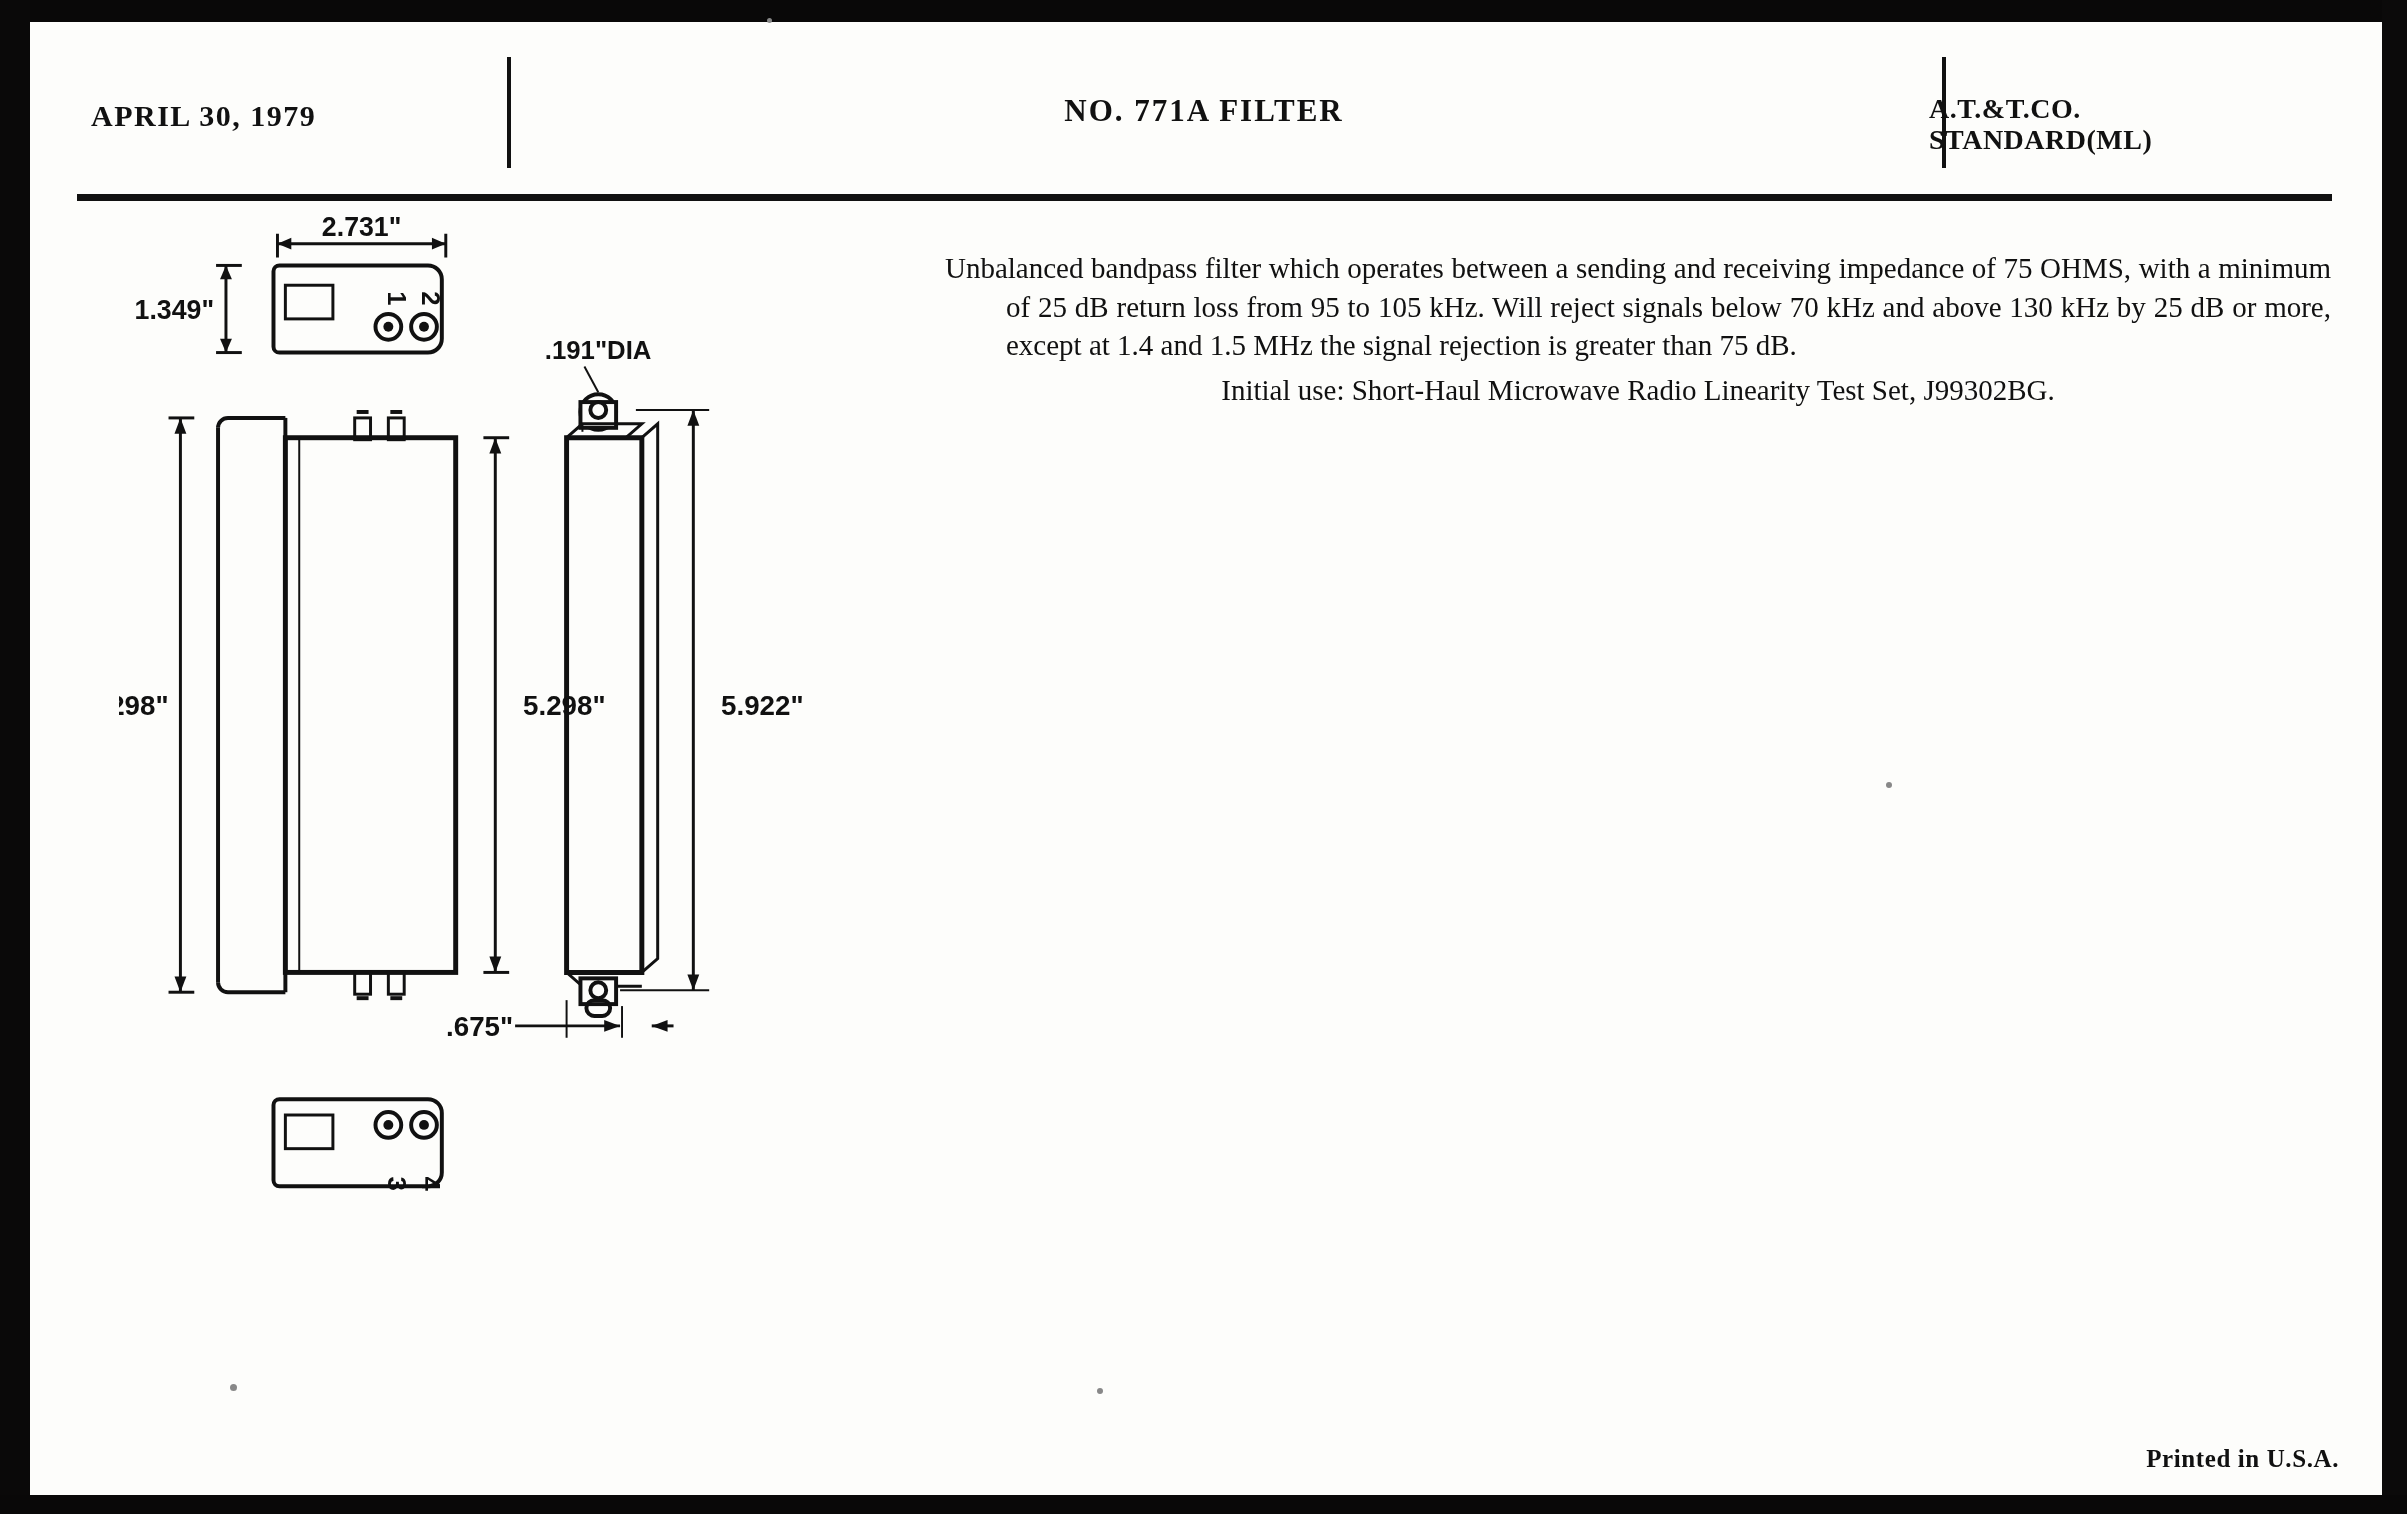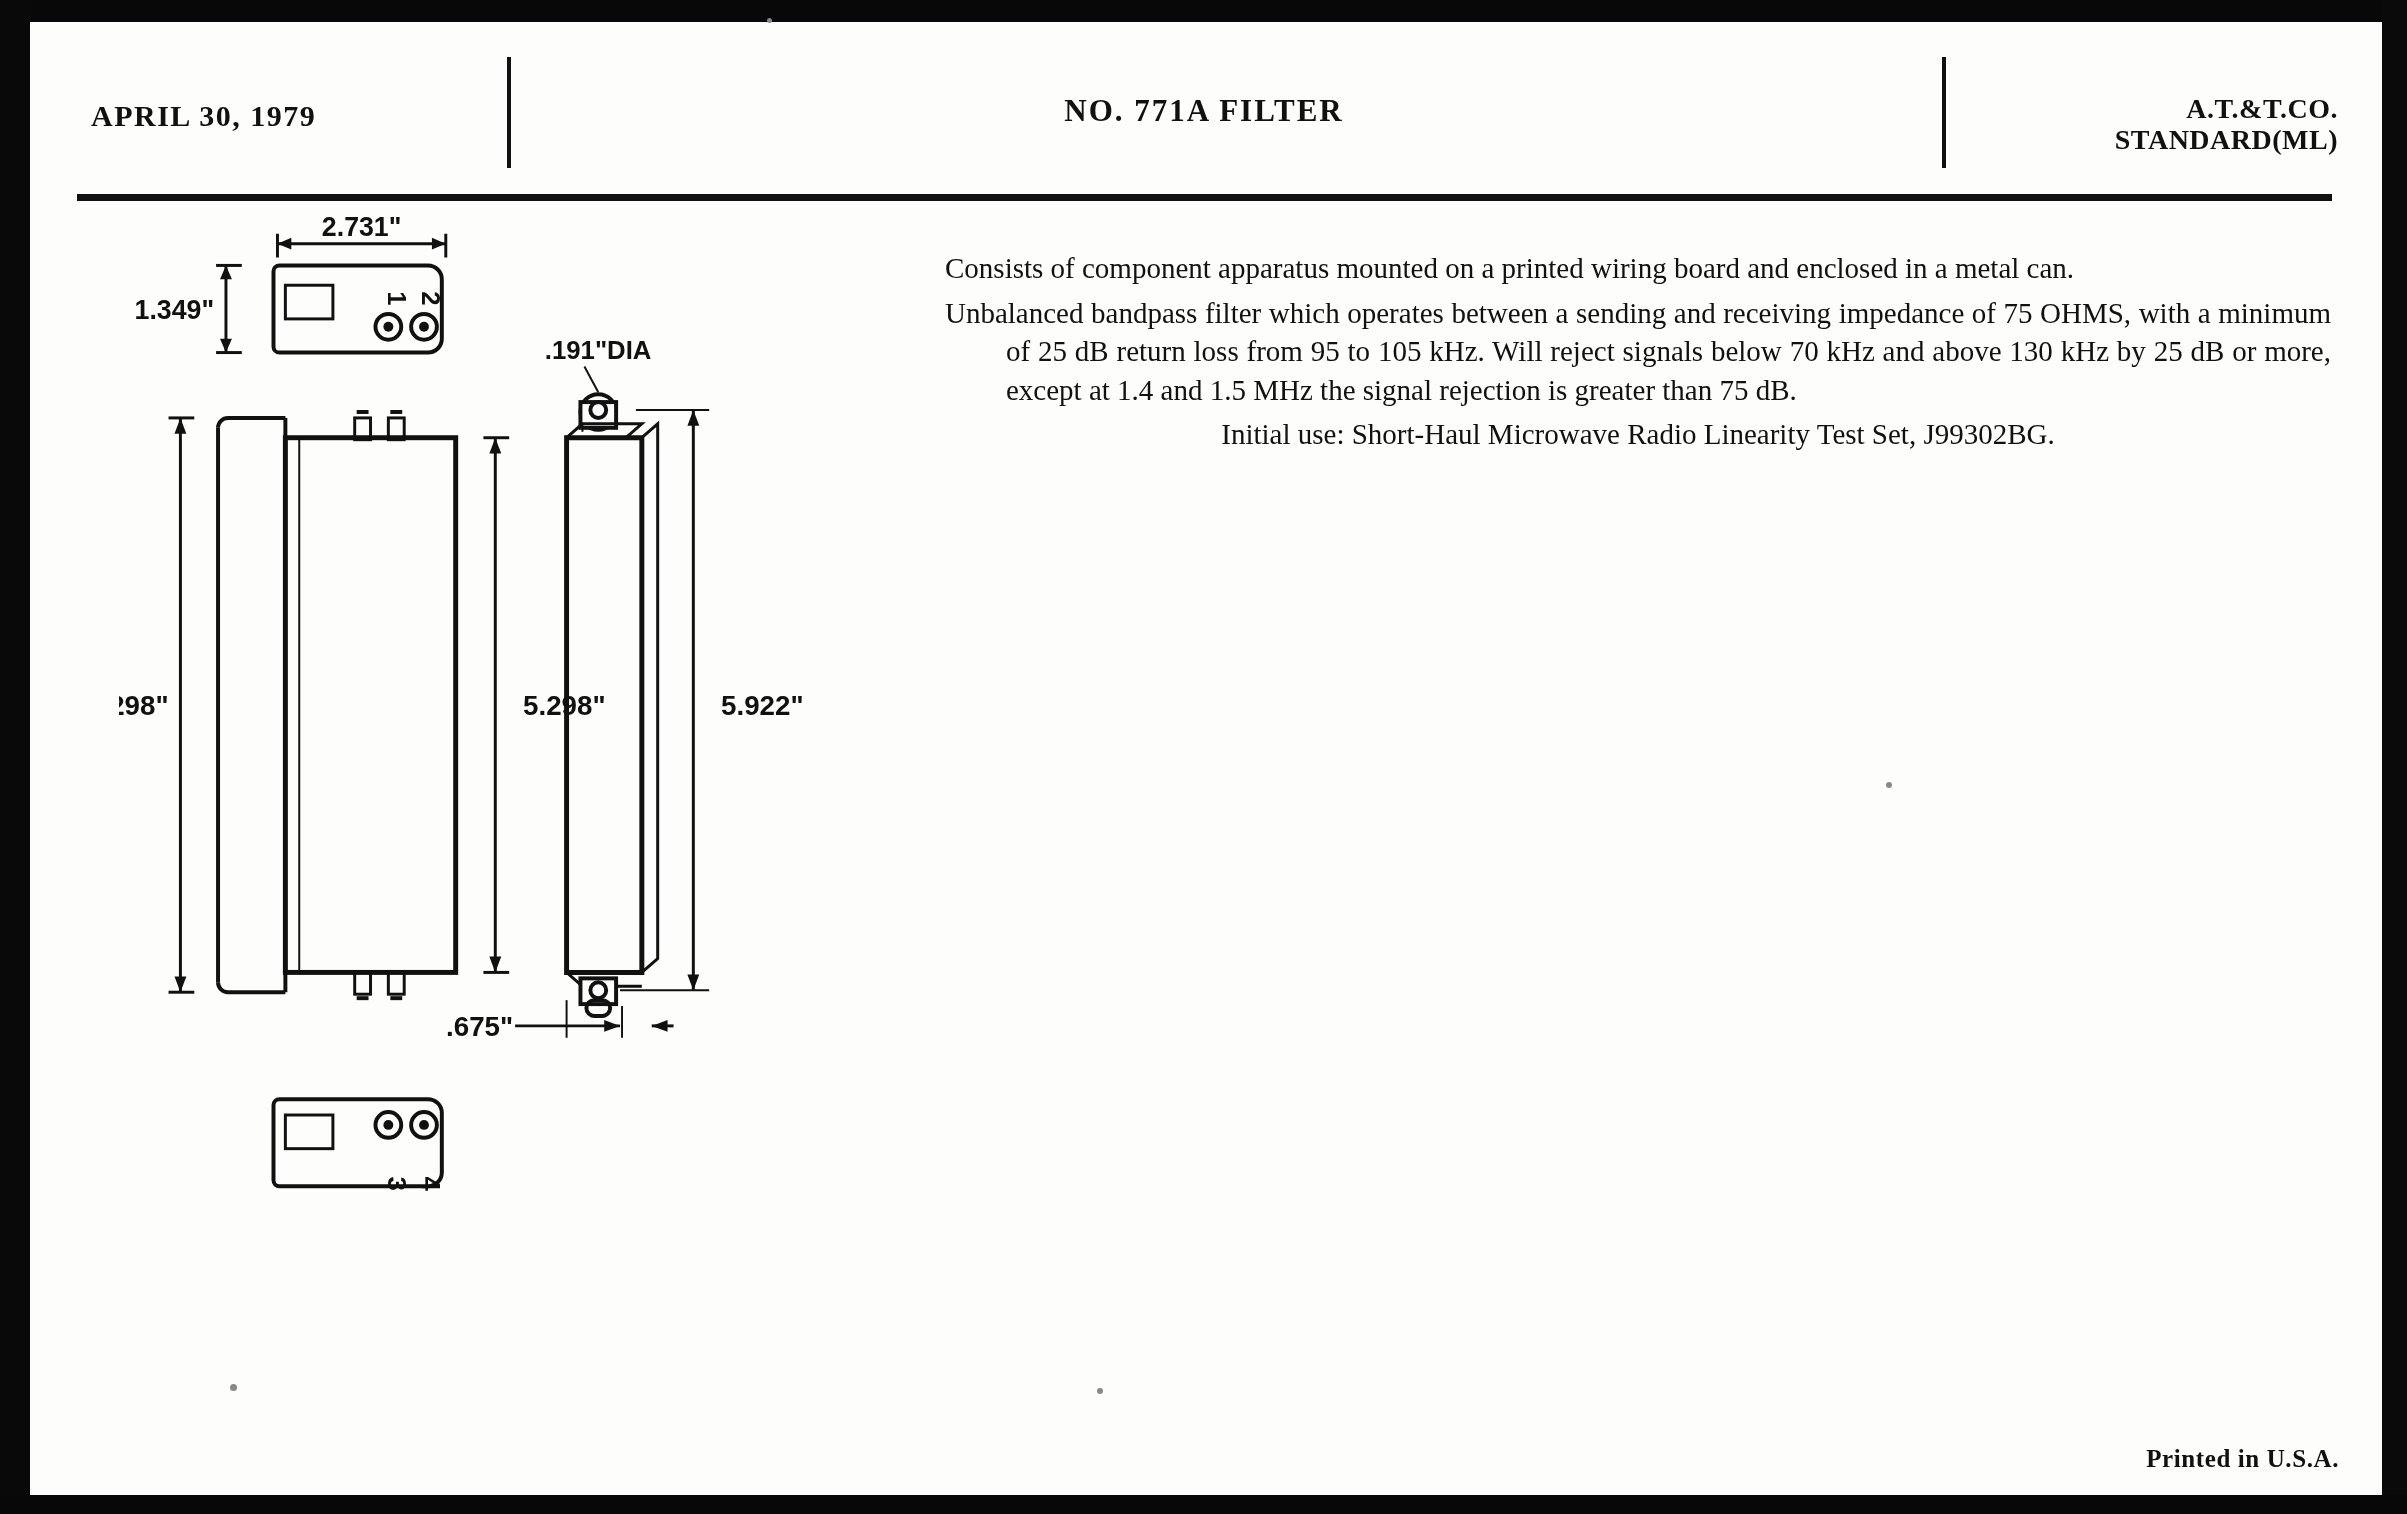--- a/index.html
+++ b/index.html
@@ -80,24 +80,24 @@
     width: 2408px;
     text-align: center;
     font-family: "Liberation Serif", serif;
     font-weight: bold;
     font-size: 31px;
     letter-spacing: 2px;
     color: #111;
   }
   .hdr-co {
     position: absolute;
-    right: 70px;
+    right: 63px;
     top: 93px;
     width: 416px;
-    text-align: right;
+    text-align: left;
     font-family: "Liberation Serif", serif;
     font-weight: bold;
     font-size: 28px;
     line-height: 1.12;
     letter-spacing: 0.5px;
     color: #111;
   }
   .hdr-bar {
     position: absolute;
     left: 77px;
@@ -182,23 +182,20 @@
   <div class="hdr-title">NO. 771A  FILTER</div>
   <div class="hdr-rule-2"></div>
   <div class="hdr-co">
     <div>A.T.&amp;T.CO.</div>
     <div>STANDARD(ML)</div>
   </div>
   <div class="hdr-bar"></div>
 
   <div class="body-col">
     <div class="para">
-      <span class="hang">Consists of component apparatus mounted on a printed wiring board and enclosed in a metal can.</span>
-    </div>
-    <div class="para">
       <span class="hang">Unbalanced bandpass filter which operates between a sending and receiving impedance of 75 OHMS, with a minimum of 25 dB return loss from 95 to 105 kHz. Will reject signals below 70 kHz and above 130 kHz by 25 dB or more, except at 1.4 and 1.5 MHz the signal rejection is greater than 75 dB.</span>
     </div>
     <div class="para para-last">
       <span>Initial use: Short-Haul Microwave Radio Linearity Test Set, J99302BG.</span>
     </div>
   </div>
 
   <svg class="draw" width="812" height="1109" viewBox="0 0 820 1120">
     <g stroke="#111" fill="none" stroke-width="3">
 

